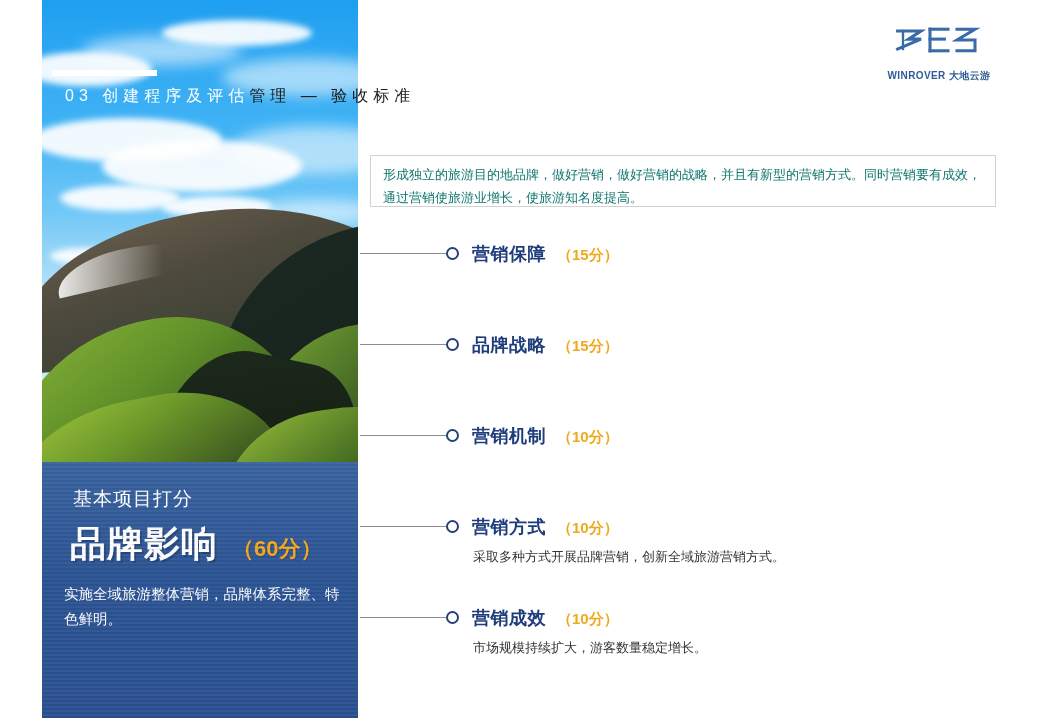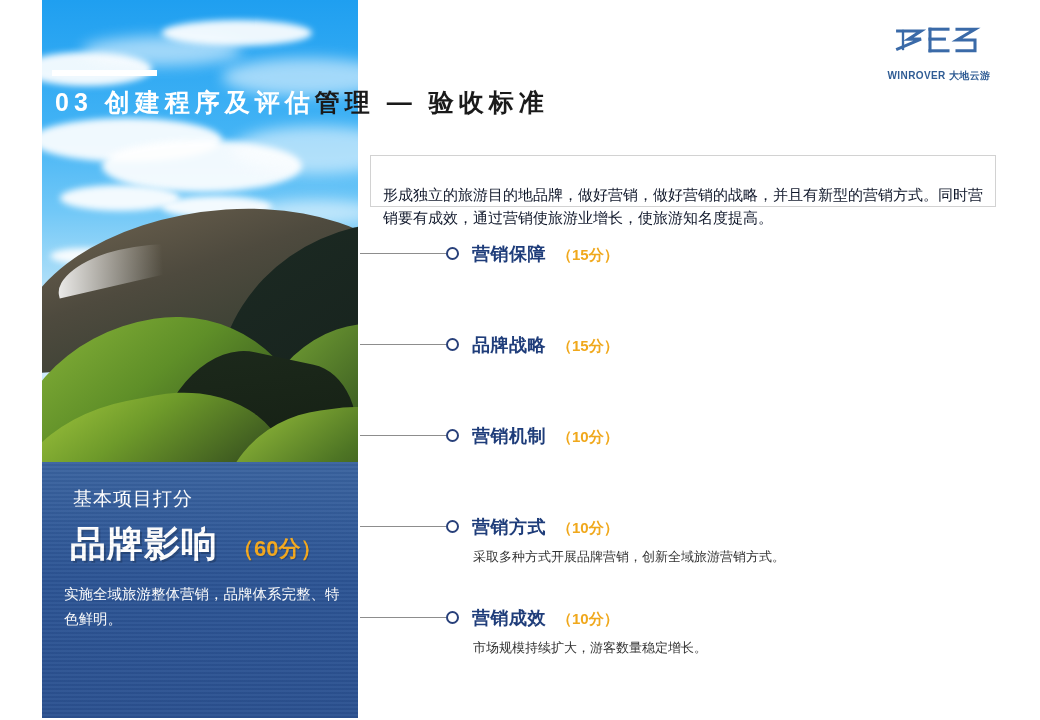--- a/index.html
+++ b/index.html
@@ -102,22 +102,22 @@
     position:absolute; left:22px; top:120px; width:282px;
     color:#ffffff; font-size:14.5px; line-height:25px;
   }
 
   
   #title-bar{
     position:absolute; left:52px; top:70px; width:105px; height:6px;
     background:#ffffff; z-index:5;
   }
   #page-title{
-    position:absolute; left:55px; top:86px; z-index:5;
-    font-size:25px; font-weight:bold; letter-spacing:5px; white-space:nowrap;
+    position:absolute; left:65px; top:86px; z-index:5;
+    font-size:16px; font-weight:normal; letter-spacing:5px; white-space:nowrap;
   }
   #page-title .on-photo{ color:#ffffff; }
   #page-title .on-white{ color:#1a1a1a; }
 
   
   #logo{
     position:absolute; right:42px; top:22px; width:118px; text-align:center;
   }
   #logo-mark{ height:36px; display:block; margin:0 auto; }
   #logo-text{
@@ -125,21 +125,21 @@
     letter-spacing:.4px; white-space:nowrap;
   }
 
   
   #intro-box{
     position:absolute; left:370px; top:155px; width:626px; height:52px;
     border:1px solid #d2d2d2; background:#ffffff;
     padding:7px 12px 0 12px;
   }
   #intro-text{
-    font-size:15px; color:#0f172a; line-height:23px;margin-top:20px;
+    font-size:13px; color:#0f766e; line-height:23px;
   }
 
   
   #items{ position:absolute; left:360px; top:236px; width:640px; }
   .item{ position:relative; height:91px; }
   .item .connector{
     position:absolute; left:0; top:17px; width:86px; height:1px;
     background:#8d8d8d;
   }
   .item .dot{

